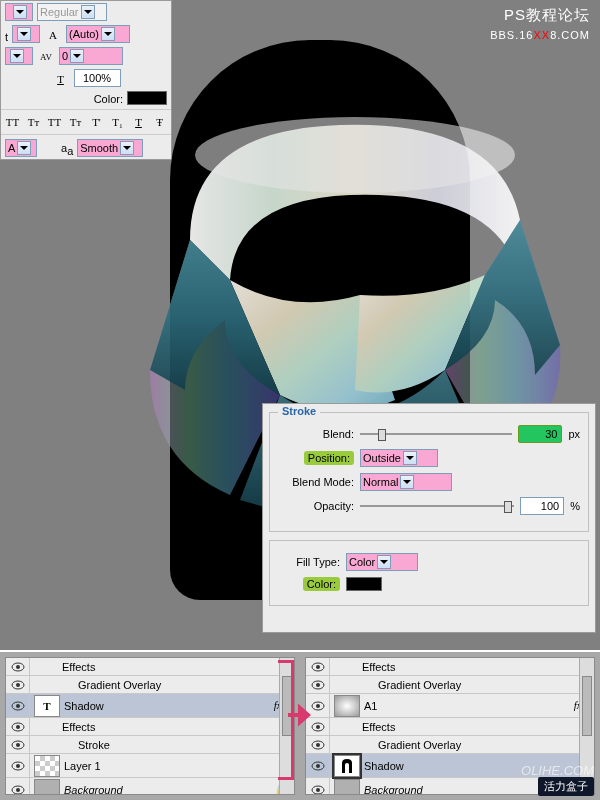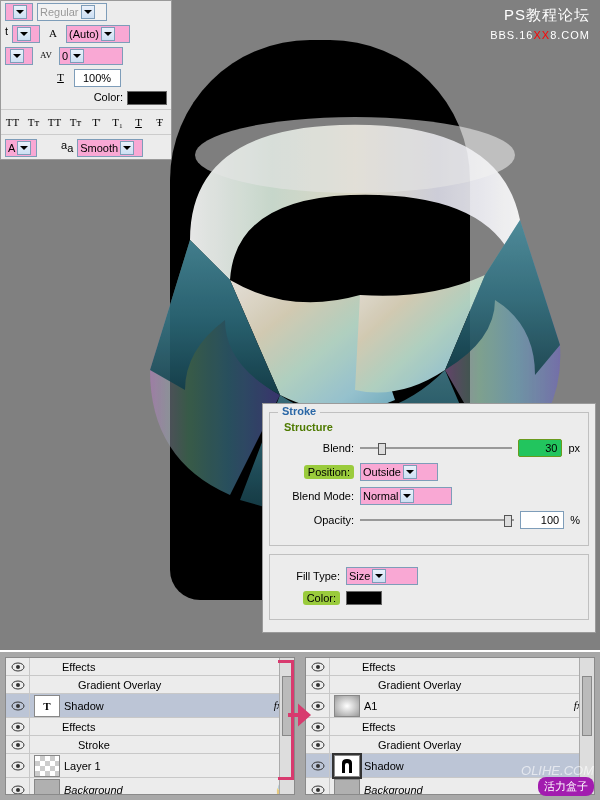--- a/index.html
+++ b/index.html
@@ -3,21 +3,21 @@
 <meta charset="utf-8">
 <style>
 *{box-sizing:border-box;margin:0;padding:0;font-family:Tahoma,Arial,sans-serif;font-size:11px}
 body{background:#808080;width:600px;height:800px;position:relative;overflow:hidden}
 .panel{background:#ececec;border:1px solid #9a9a9a;position:absolute}
 .dd{display:inline-flex;align-items:center;border:1px solid #7e9db9;background:#f9a8d4;height:18px;padding:0 2px}
 .dd .arr{width:14px;height:14px;background:linear-gradient(#eaf1fb,#cddff3);border:1px solid #7e9db9;margin-left:2px;display:flex;align-items:center;justify-content:center}
 .dd .arr::after{content:"";border:4px solid transparent;border-top-color:#000;margin-top:3px}
 .lbl{color:#000}
 .ico{width:18px;height:16px;display:inline-flex;align-items:center;justify-content:center;font-family:Georgia,serif}
-.row{display:flex;align-items:flex-start;gap:4px;padding:2px 4px}
+.row{display:flex;align-items:flex-end;gap:4px;padding:2px 4px}
 .swatch{width:40px;height:14px;border:1px solid #666;background:#000}
 .sep{height:1px;background:#ccc;margin:2px 0}
 
 .charpanel{top:0;left:0;width:172px}
 
 .watermark{position:absolute;top:6px;right:10px;text-align:right;color:#fff;font-family:Arial;letter-spacing:1px}
 .watermark .l1{font-size:15px}
 .watermark .l2{font-size:15px}
 .watermark .xx{color:#f00}
 
@@ -49,21 +49,21 @@
 .thumb-box.cloud{background:radial-gradient(#fff,#999)}
 .italic{font-style:italic}
 .lock{margin-left:auto;margin-right:6px;opacity:.5}
 .fx{margin-left:auto;margin-right:4px;font-style:italic;font-family:Georgia}
 .scroll{width:15px;background:#ddd;border-left:1px solid #aaa;position:absolute;right:0;top:0;bottom:0}
 .scroll .bar{position:absolute;top:18px;left:2px;right:2px;height:60px;background:#bbb;border:1px solid #888}
 .arrow-link{position:absolute;top:700px;left:286px;width:30px;height:30px;z-index:5}
 .arrow-link svg{width:30px;height:30px}
 .bracket{position:absolute;top:660px;left:278px;width:16px;height:120px;border:3px solid #d83a6e;border-left:none;z-index:5}
 
-.footer-wm{position:absolute;bottom:4px;right:6px;background:#a21caf;color:#fff;font-size:11px;padding:2px 6px;border-radius:8px}
+.footer-wm{position:absolute;bottom:4px;right:6px;background:#0f172a;color:#fff;font-size:11px;padding:2px 6px;border-radius:2px}
 .olihe{position:absolute;bottom:2px;right:6px;color:#fff;font-size:13px;font-style:italic;opacity:.6}
 
 .letter3d{position:absolute;top:90px;left:80px;width:440px;height:430px}
 </style>
 </head>
 <body>
 
 <div class="watermark">
   <div class="l1">PS教程论坛</div>
   <div class="l2"><span>BBS.16</span><span class="xx">XX</span><span>8.COM</span></div>
@@ -177,21 +177,20 @@
       <path d="M20 270 L60 140 L100 180 L150 295 Q95 265 95 220 Q55 250 55 290 Z" fill="url(#g2)"></path>
       <path d="M430 245 L390 120 L355 175 L315 270 Q365 240 365 200 Q405 225 405 275 Z" fill="url(#g2)"></path>
       <ellipse cx="225" cy="55" rx="160" ry="38" fill="#fff" opacity=".55"></ellipse>
     </g>
   </svg>
 </div>
 
 <div class="panel stroke-panel">
   <div class="fieldset">
     <span class="legend">Stroke</span>
-    <div style="color:#4e7a00;font-weight:bold;margin:2px 0 6px 6px">Structure</div>
     <div class="srow">
       <span class="sl">Blend:</span>
       <div class="slider">
           <div class="track"></div>
           <div class="thumb" style="left:18px"></div>
         </div>
       <div class="numbox h">
           <span>30</span>
         </div>
       <span>px</span>
@@ -219,21 +218,21 @@
       <div class="numbox">
           <span>100</span>
         </div>
       <span>%</span>
     </div>
   </div>
   <div class="fieldset" style="padding-bottom:8px">
     <div class="srow">
       <span class="sl" style="width:62px">Fill Type:</span>
       <div class="dd" style="width:72px">
-          <span>Size</span>
+          <span>Color</span>
           <span class="arr"></span>
         </div>
     </div>
     <div class="srow">
       <span class="sl" style="width:62px"><span class="hilite">Color:</span></span>
       <div class="swatch" style="width:36px"></div>
     </div>
   </div>
 </div>
 

